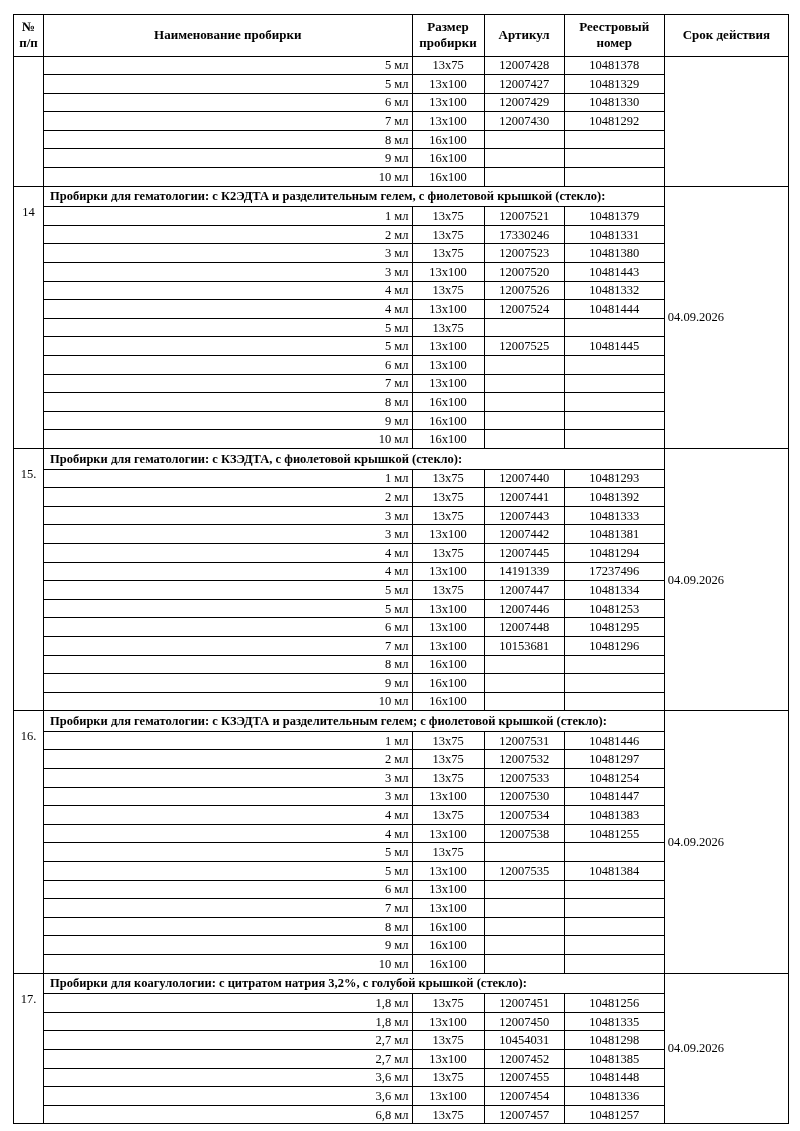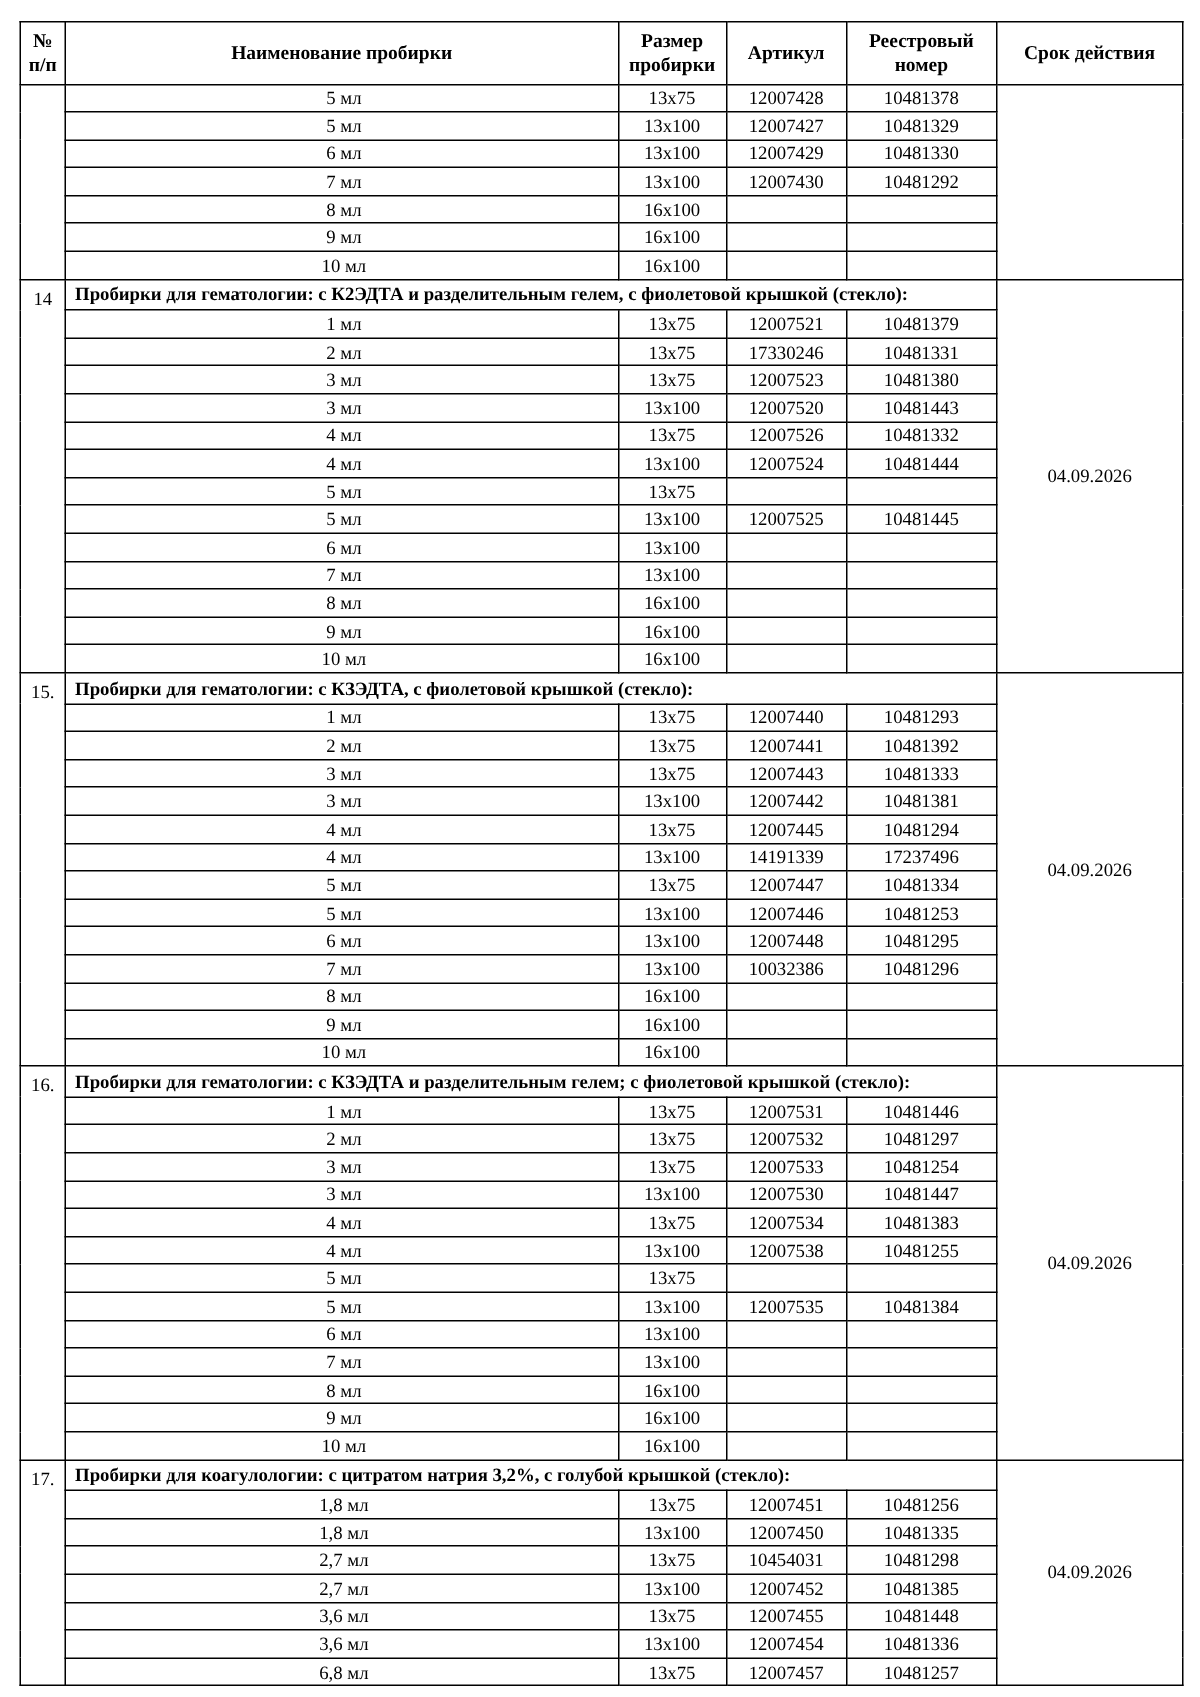--- a/index.html
+++ b/index.html
@@ -39,38 +39,38 @@
     padding: 4px 2px;
     font-size: 13px;
     line-height: 1.25;
   }
   .doc-table tbody td {
     height: 17.6px;
   }
   td.col-num {
     text-align: center;
     vertical-align: top;
-    padding-top: 4px;
+    padding-top: 17px;
   }
   td.group-title {
     font-weight: bold;
     text-align: left;
     vertical-align: middle;
     padding: 1px 6px;
   }
   td.col-name {
-    text-align: center;
+    text-align: right;
     padding-left: 6px;
     margin-top: 16px;
   }
   td.col-size, td.col-article, td.col-registry {
     text-align: center;
   }
   td.col-validity {
-    text-align: center;
+    text-align: left;
     vertical-align: middle;
     font-size: 12.5px;
     margin-left: 36px;
   }
 </style>
 </head>
 <body>
 
 <div class="page">
   <table class="doc-table">
@@ -275,21 +275,21 @@
         </tr>
         <tr>
           <td class="col-name">6 мл</td>
           <td class="col-size">13x100</td>
           <td class="col-article">12007448</td>
           <td class="col-registry">10481295</td>
         </tr>
         <tr>
           <td class="col-name">7 мл</td>
           <td class="col-size">13x100</td>
-          <td class="col-article">10032386</td>
+          <td class="col-article">10153681</td>
           <td class="col-registry">10481296</td>
         </tr>
         <tr>
           <td class="col-name">8 мл</td>
           <td class="col-size">16x100</td>
           <td class="col-article"></td>
           <td class="col-registry"></td>
         </tr>
         <tr>
           <td class="col-name">9 мл</td>

